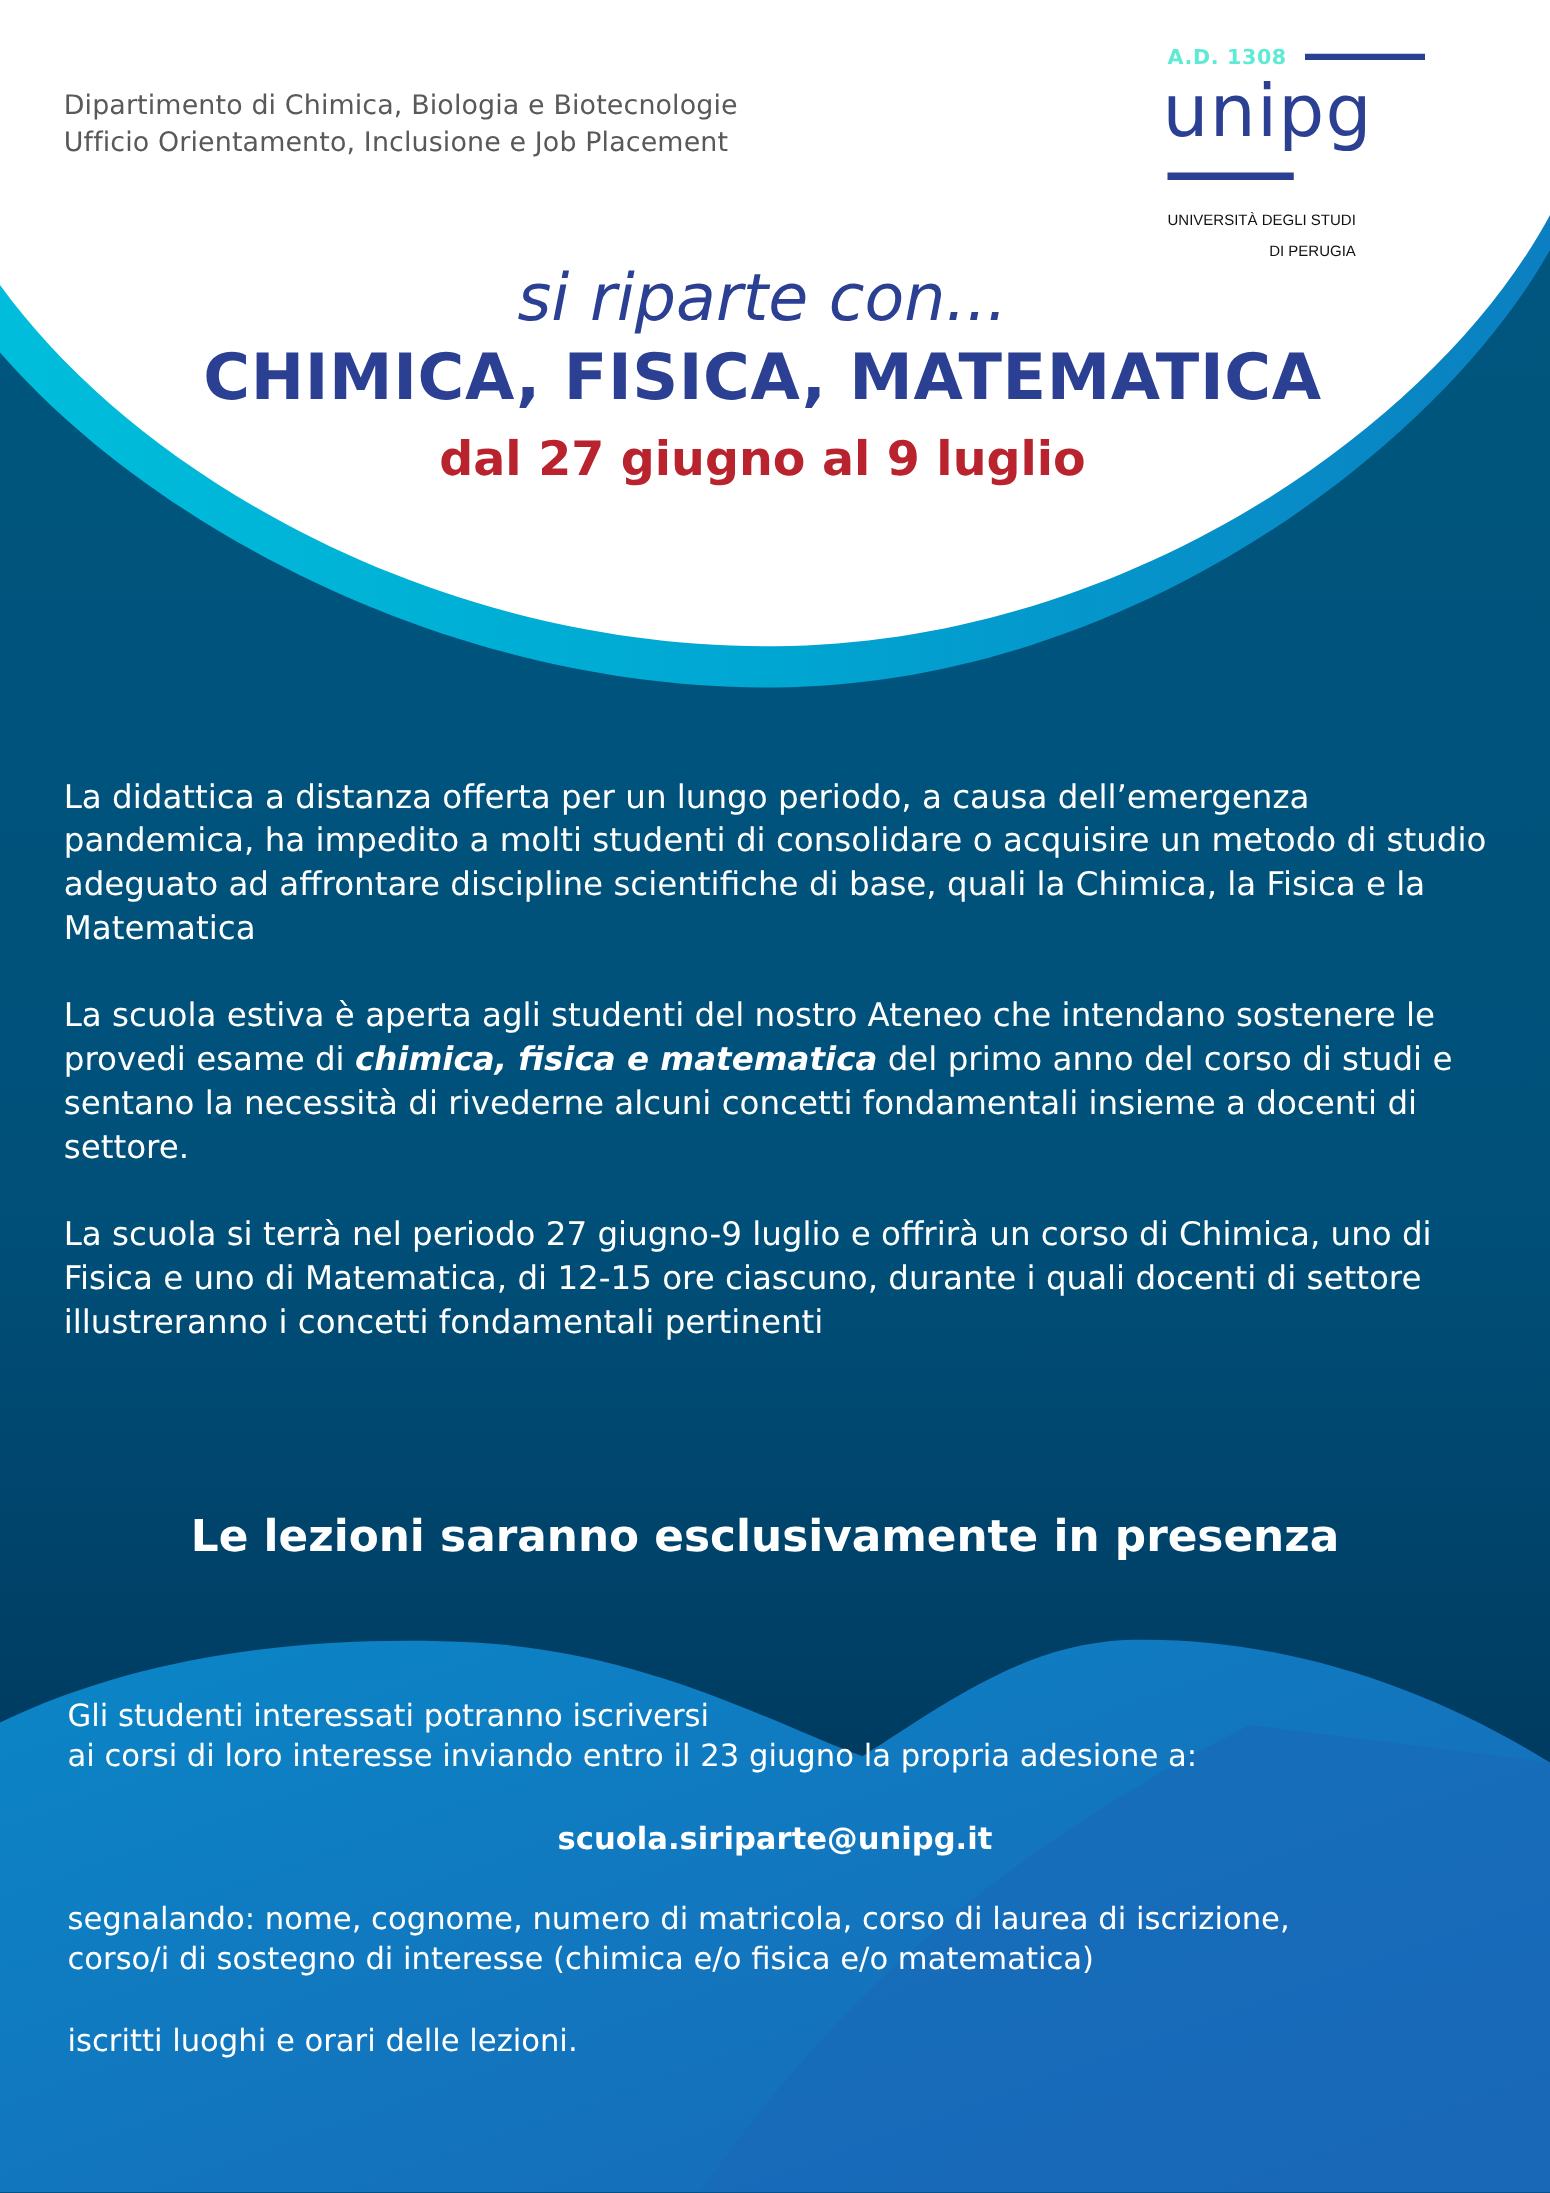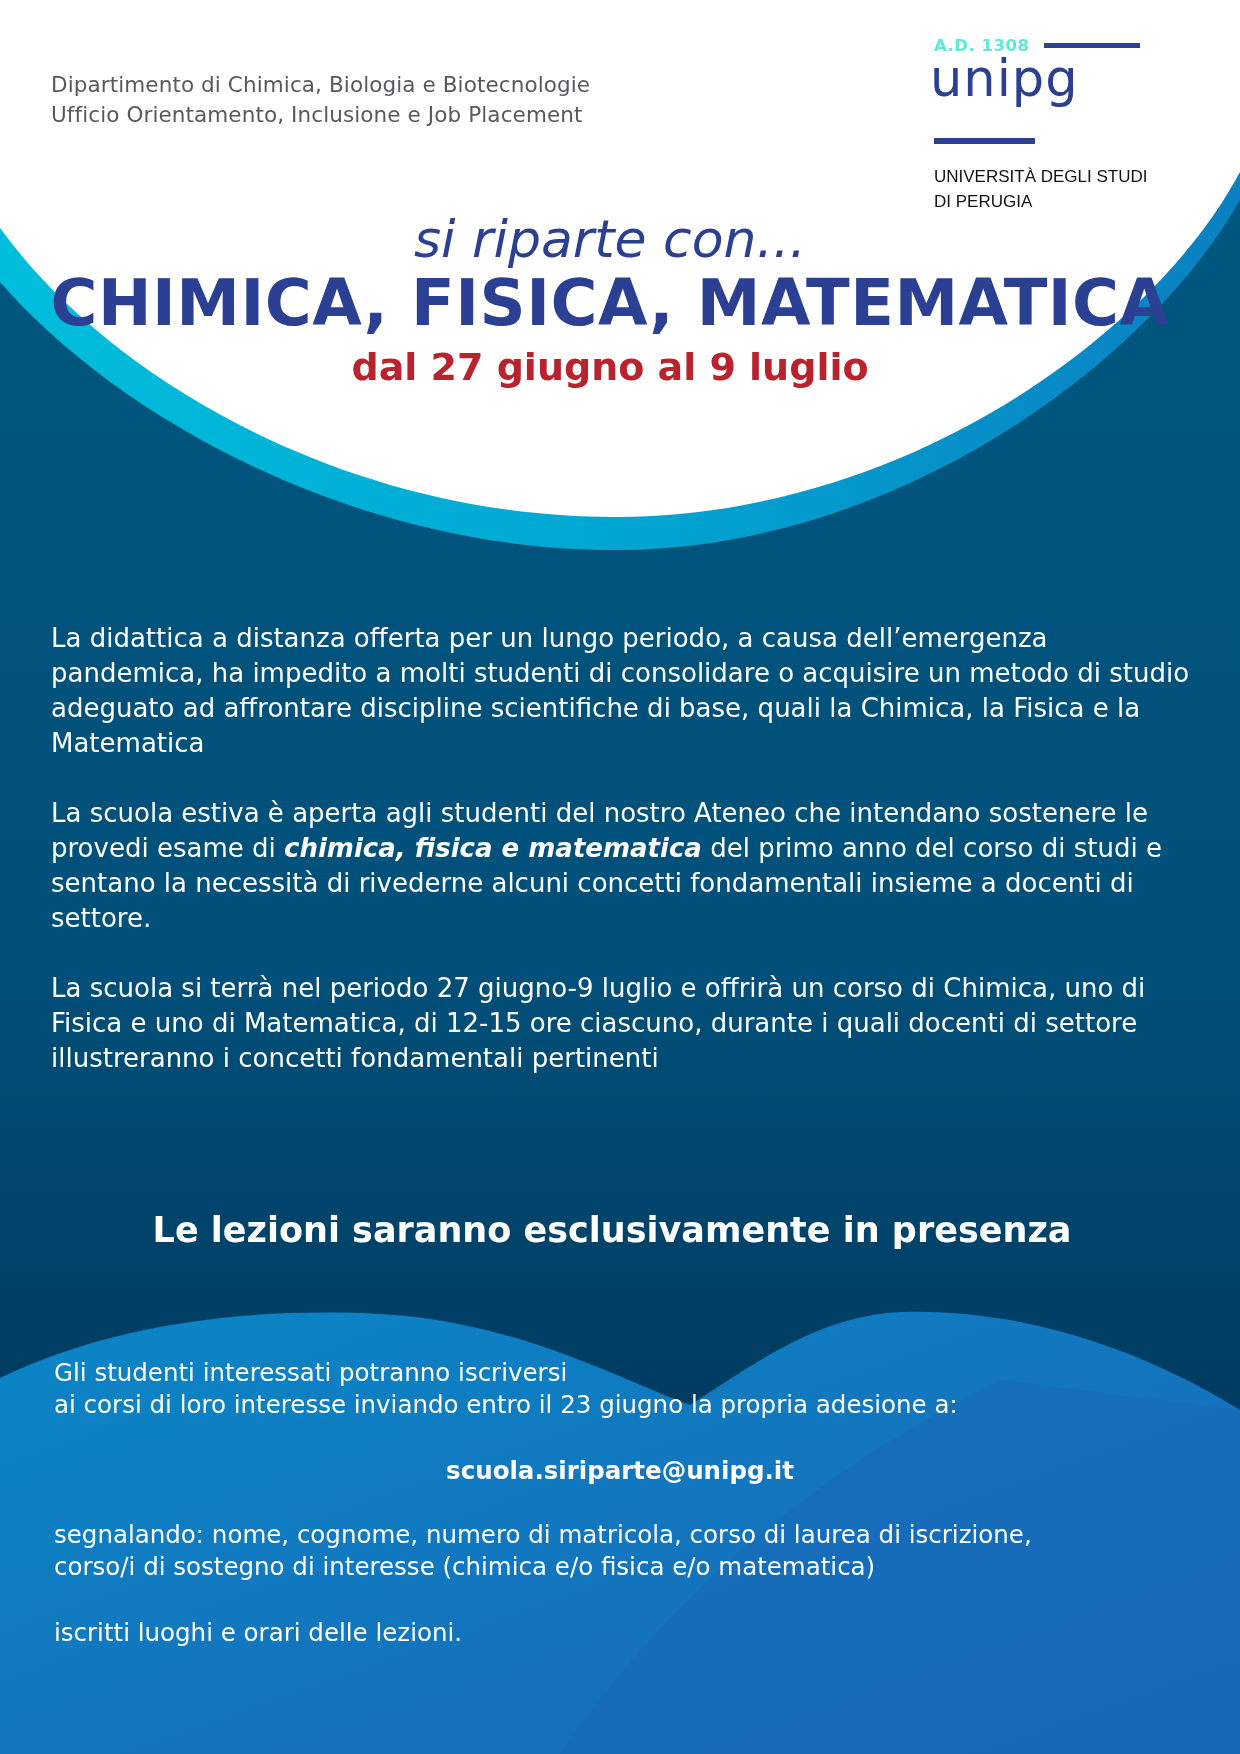--- a/index.html
+++ b/index.html
@@ -9,27 +9,27 @@
       background: #00507a;
     }
     .bg-svg { position: absolute; left: 0; top: 0; width: 1240px; height: 1754px; z-index: 0; }
     .layer { position: absolute; z-index: 1; }
 
     .dept { left: 51px; top: 52px; color: #58595b; font-size: 21.5px; line-height: 30px; letter-spacing: 0.1px; margin-top: 18px; }
 
     .logo { left: 934px; top: 36px; width: 240px; }
     .logo-ad { position: absolute; left: 0; top: 0; color: #5eead4; font-size: 16.5px; font-weight: bold; letter-spacing: 0.5px; }
     .logo-line-top { position: absolute; left: 110px; top: 7px; width: 96px; height: 5px; background: #2b3f93; }
-    .logo-word { position: absolute; left: -4px; top: 8px; color: #2b3f93; font-size: 51px; line-height: 70px; font-weight: normal; letter-spacing: 1px; font-family: "DejaVu Sans", sans-serif; }
+    .logo-word { position: absolute; left: -4px; top: 18px; color: #2b3f93; font-size: 58px; line-height: 70px; font-weight: normal; letter-spacing: 1px; font-family: "DejaVu Sans", sans-serif; }
     .logo-line-bottom { position: absolute; left: 0; top: 102px; width: 101px; height: 6px; background: #2b3f93; }
-    .logo-uni { position: absolute; left: 0; top: 128px; color: #111; font-size: 17px; line-height: 25px; font-family: "Liberation Sans", sans-serif; }
+    .logo-uni { position: absolute; left: 0; top: 128px; color: #111; font-size: 12px; line-height: 25px; font-family: "Liberation Sans", sans-serif; text-align: right; }
 
     .hero { left: 0; top: 206px; width: 1220px; text-align: center; }
     .hero-sub { color: #2b3f93; font-size: 52px; font-style: italic; font-weight: normal; line-height: 66px; font-family: "DejaVu Sans", sans-serif; letter-spacing: 0; }
-    .hero-title { color: #2b3f93; font-size: 64px; font-weight: bold; line-height: 62px; margin-top: 0; letter-spacing: 0.5px; }
+    .hero-title { color: #2b3f93; font-size: 51px; font-weight: bold; line-height: 62px; margin-top: 0; letter-spacing: 0.5px; }
     .hero-date { color: #b8232e; font-size: 38px; font-weight: bold; line-height: 58px; margin-top: 4px; }
 
     .body-text { left: 51px; width: 1150px; color: #ffffff; font-size: 26px; line-height: 35px; }
     .p1 { top: 621px; }
     .p2 { top: 796px; }
     .p3 { top: 971px; }
     .p2 em { font-style: italic; font-weight: bold; }
 
     .notice { left: 0; top: 1205px; width: 1224px; text-align: center; color: #fff; font-size: 35px; font-weight: bold; line-height: 50px; }
 

